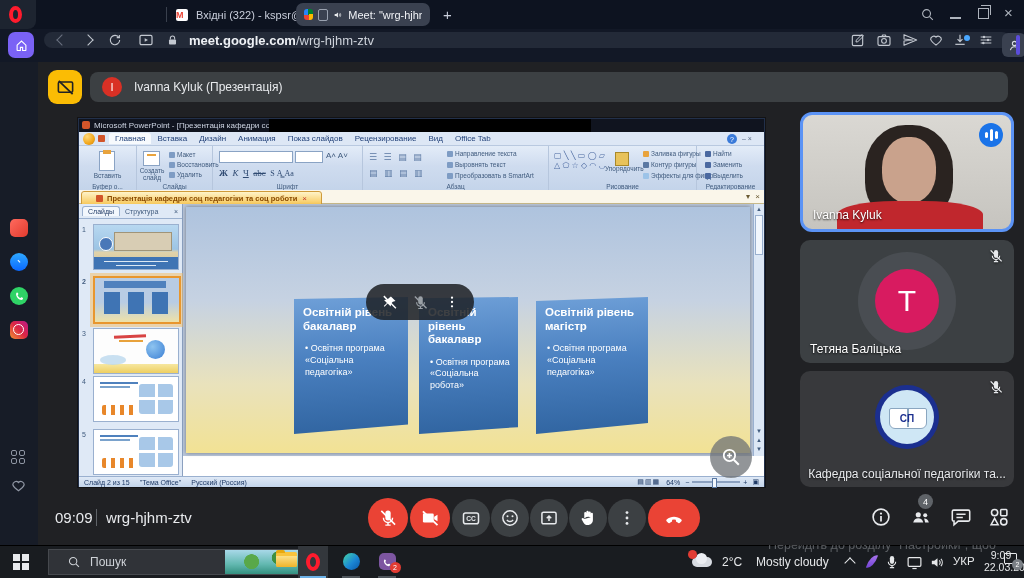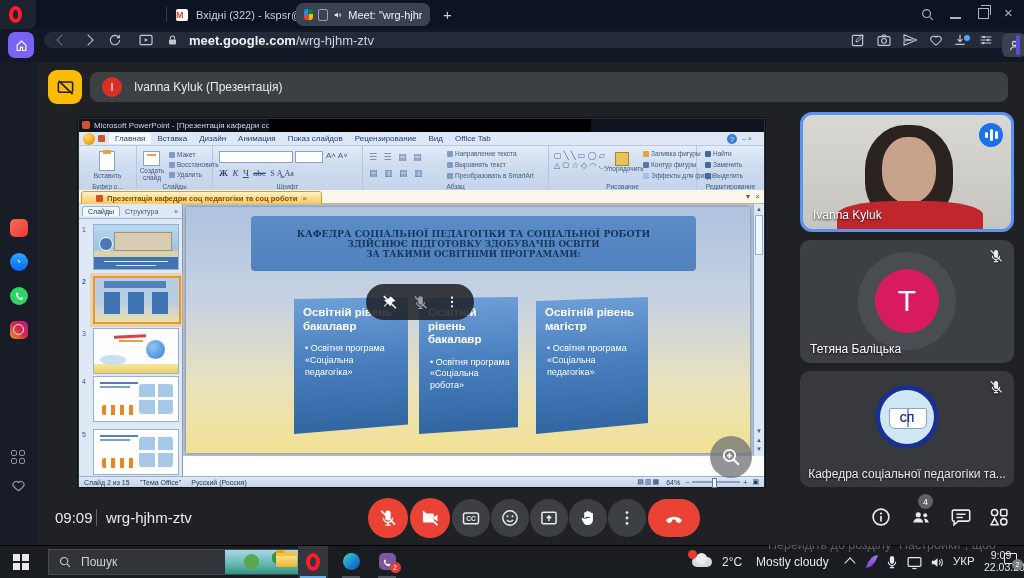--- a/index.html
+++ b/index.html
@@ -469,25 +469,20 @@
         <div class="abs" style="left:6px;top:9px;width:30px;height:2px;background:#7aa2cc;"></div>
         <div class="abs" style="right:5px;top:7px;width:34px;height:30px;background:#a8c8e8;border-radius:3px;"></div>
         <div class="abs" style="right:20px;top:7px;width:3px;height:30px;background:#fff;"></div>
         <div class="abs" style="right:5px;top:20px;width:34px;height:3px;background:#fff;"></div>
         <div class="abs" style="left:8px;top:28px;width:36px;height:10px;background:repeating-linear-gradient(90deg,#e8872a 0 4px,transparent 4px 9px);border-radius:2px;"></div>
       </div>
     </div>
 
     <div class="abs" style="left:104px;top:85px;width:570px;height:252px;background:#b9c6da;">
       <div class="abs" style="left:3px;top:3px;width:564px;height:246px;background:linear-gradient(180deg,#aec3de 0%,#c6d2e2 38%,#e9e2bc 72%,#f2e294 100%);box-shadow:0 0 4px rgba(0,0,0,.4);">
-        <div class="abs" style="left:65px;top:9px;width:445px;height:55px;background:linear-gradient(#5c8cc6,#4f81bd);border-radius:4px;display:flex;flex-direction:column;align-items:center;justify-content:center;font-family:'DejaVu Serif','Liberation Serif',serif;color:#17365d;text-align:center;">
-          <div style="font-size:9.3px;font-weight:bold;">КАФЕДРА СОЦІАЛЬНОЇ ПЕДАГОГІКИ ТА СОЦІАЛЬНОЇ РОБОТИ</div>
-          <div style="font-size:8.8px;font-weight:bold;">ЗДІЙСНЮЄ ПІДГОТОВКУ ЗДОБУВАЧІВ ОСВІТИ</div>
-          <div style="font-size:8.8px;font-weight:bold;">ЗА ТАКИМИ ОСВІТНІМИ ПРОГРАМАМИ:</div>
-        </div>
         <div class="shape" style="left:108px;width:114px;clip-path:polygon(0 1.5%,100% 0%,100% 93%,0 100%);">
           <div class="h"><span>Освітній рівень</span><br><span>бакалавр</span></div>
           <div class="b">Освітня програма «Соціальна педагогіка»</div>
         </div>
         <div class="shape" style="left:233px;width:99px;clip-path:polygon(0 1%,100% 0%,100% 95%,0 100%);">
           <div class="h"><span>Освітній рівень</span><br><span>бакалавр</span></div>
           <div class="b">Освітня програма «Соціальна робота»</div>
         </div>
         <div class="shape" style="left:350px;width:112px;clip-path:polygon(0 3%,100% 0%,100% 92%,0 100%);">
           <div class="h"><span>Освітній рівень</span><br><span>магістр</span></div>
@@ -674,21 +669,21 @@
       </span>
   </div>
 
   <div class="abs" id="taskbar">
     <div class="abs" style="left:13px;top:8px;display:grid;grid-template:repeat(2,7px)/repeat(2,7px);gap:1.5px;">
       <div style="background:#e8eaed;"></div>
         <div style="background:#e8eaed;"></div>
         <div style="background:#e8eaed;"></div>
         <div style="background:#e8eaed;"></div>
     </div>
-    <div class="abs flex" style="left:48px;top:3px;width:254px;height:26px;background:#303338;border:1px solid #46494e;box-sizing:border-box;overflow:hidden;">
+    <div class="abs flex" style="left:48px;top:3px;width:254px;height:26px;background:#303338;border:1px solid #46494e;box-sizing:border-box;overflow:hidden;padding-left:9px;">
       <span class="ic" style="width:14px;height:14px;margin-left:9px;color:#cfd3d8;">
           <svg>
             <use href="#i-search"></use>
           </svg>
         </span>
       <span class="tbtxt" style="margin-left:9px;color:#cfd3d8;">Пошук</span>
       <div class="abs" style="right:0;top:0;width:76px;height:26px;background:radial-gradient(circle at 70% 30%,#3f8f3f 0 11%,transparent 12%),radial-gradient(circle at 35% 45%,#59a84a 0 14%,transparent 15%),linear-gradient(180deg,#a8d8e8,#62b8b0 55%,#2a8876);"></div>
     </div>
     <div class="abs" style="left:276px;top:6px;width:21px;height:15px;background:#f8c33c;border-radius:2px;">
         <div style="width:9px;height:3px;background:#e8a90f;border-radius:2px 2px 0 0;margin-top:-2px;"></div>

